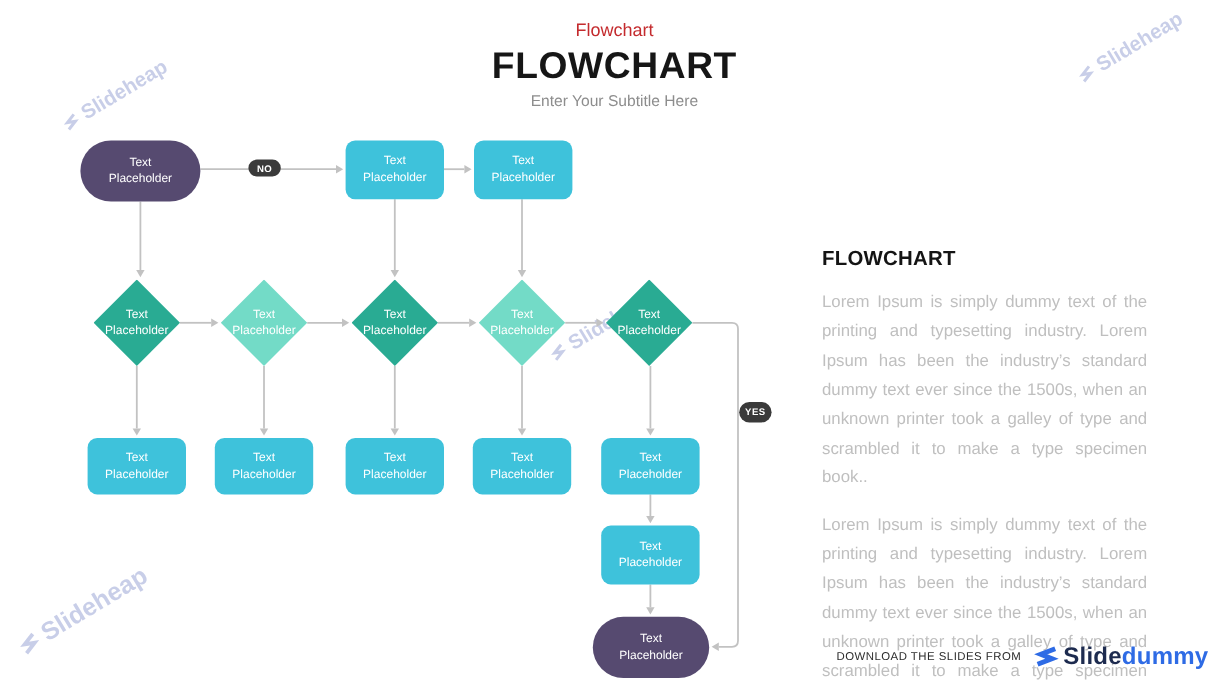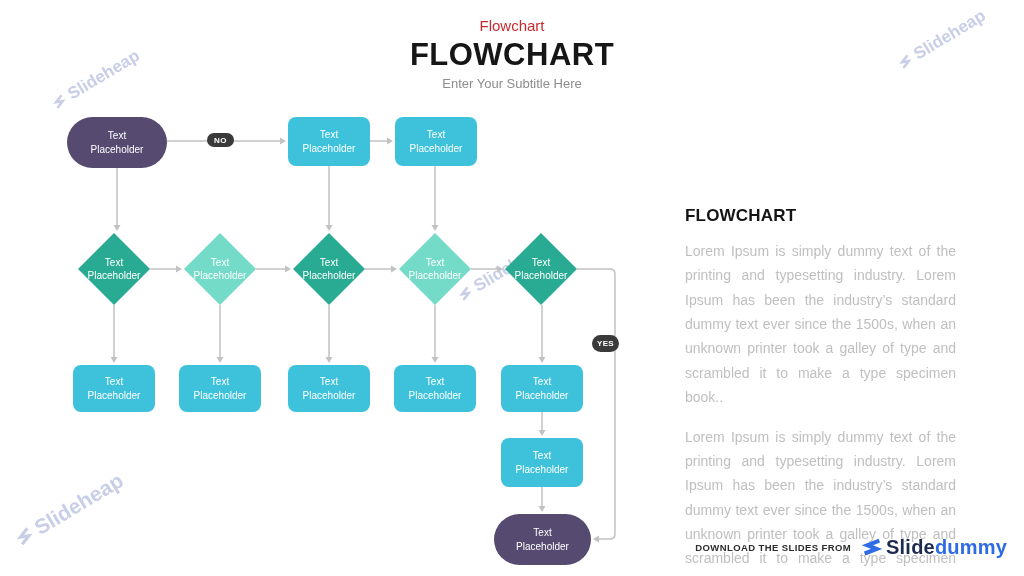--- a/index.html
+++ b/index.html
@@ -56,30 +56,30 @@
   .n-b5 { left:501px; top:365px; width:82px; height:47px; }
   .n-b6 { left:501px; top:438px; width:82px; height:49px; }
   .n-end { left:494px; top:514px; width:97px; height:51px; }
 
   .badge {
     position:absolute; z-index:4; background:#3A3A3A; color:#fff;
     font-size:8px; font-weight:bold; letter-spacing:.4px; border-radius:9px;
     display:flex; align-items:center; justify-content:center;
   }
   .badge-no  { left:207px; top:133px; width:27px; height:14px; }
-  .badge-yes { left:592px; top:335px; width:27px; height:17px; }
+  .badge-yes { left:616px; top:335px; width:27px; height:17px; }
 
   
   .panel { position:absolute; left:685px; top:206px; width:271px; z-index:2; }
   .panel-heading { margin:0 0 13px; font-size:17px; font-weight:800; letter-spacing:.2px; color:#141414; }
   .panel p { margin:0 0 15px; font-size:14px; line-height:1.74; color:#BFBFBF; text-align:justify; }
 
   
   .footer { position:absolute; right:17px; top:536px; display:flex; align-items:center; gap:10px; z-index:2; }
-  .dl-text { font-size:9.5px; font-weight:bold; color:#2B2B2B; letter-spacing:.4px; }
+  .dl-text { font-size:9.5px; font-weight:normal; color:#2B2B2B; letter-spacing:.4px; }
   .brand { display:flex; align-items:center; gap:3px; font-weight:bold; font-size:20px; letter-spacing:.2px; }
   .brand-first  { color:#1D2B4F; }
   .brand-second { color:#2E6BE5; }
 </style>
 </head>
 <body>
 
 <div class="slide">
 
   <div class="watermark wm-1">

